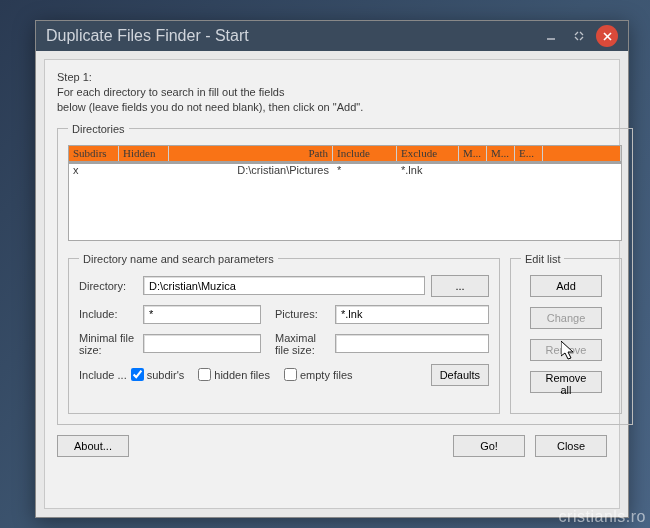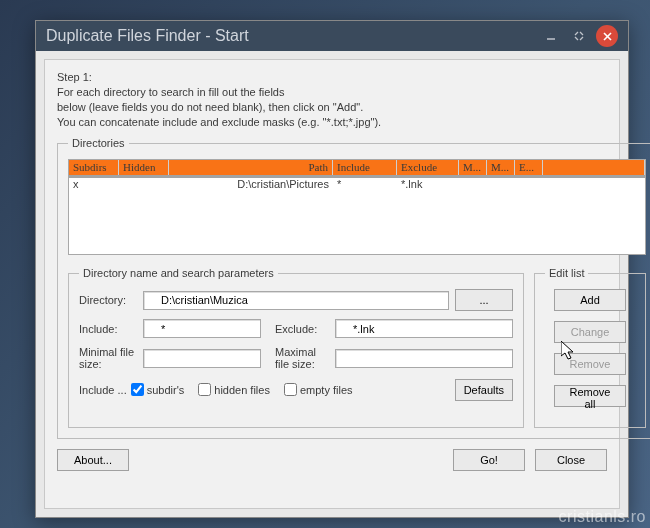--- a/index.html
+++ b/index.html
@@ -112,21 +112,21 @@
   .params-box { flex: 1; }
   .editlist-box { width: 112px; }
 
   .field-row { display: flex; align-items: center; margin-bottom: 8px; gap: 6px; }
   .lbl { width: 58px; }
   .lbl2 { width: 54px; }
   input.txt {
     height: 19px;
     border: 1px solid #a8a8a8;
     background: #fff;
-    padding: 1px 17px;
+    padding: 1px 5px;
     font-family: inherit;
     font-size: 11px;
     box-shadow: inset 1px 1px 0 #ddd;
   }
   .btn {
     height: 22px;
     min-width: 72px;
     background: #eaeaea;
     border: 1px solid #a0a0a0;
     font-family: inherit;
@@ -190,21 +190,20 @@
         </svg>
     </div>
   </div>
 
   <div class="client">
 
     <div class="instructions">
       <div>Step 1:</div>
       <div>For each directory to search in fill out the fields</div>
       <div>below (leave fields you do not need blank), then click on "Add".</div>
-      <div>You can concatenate include and exclude masks (e.g. "*.txt;*.jpg").</div>
     </div>
 
     <fieldset class="grp">
       <legend>Directories</legend>
 
       <div class="listview">
         <div class="lv-head">
           <div class="lv-col c-subdirs">Subdirs</div>
           <div class="lv-col c-hidden">Hidden</div>
           <div class="lv-col c-path">Path</div>
@@ -236,21 +235,21 @@
 
           <div class="field-row">
             <span class="lbl">Directory:</span>
             <input class="txt" style="flex: 1 1 0%;" value="D:\cristian\Muzica">
             <button class="btn btn-browse">...</button>
           </div>
 
           <div class="field-row">
             <span class="lbl">Include:</span>
             <input class="txt" style="width: 118px;" value="*">
-            <span class="lbl2" style="margin-left:8px;">Exclude:</span>
+            <span class="lbl2" style="margin-left:8px;">Pictures:</span>
             <input class="txt" style="flex: 1 1 0%;" value="*.lnk">
           </div>
 
           <div class="field-row">
             <span class="lbl" style="line-height:1.1;">Minimal file size:</span>
             <input class="txt" style="width: 118px;" value="">
             <span class="lbl2" style="margin-left:8px; line-height:1.1;">Maximal file size:</span>
             <input class="txt" style="flex: 1 1 0%;" value="">
           </div>
 

